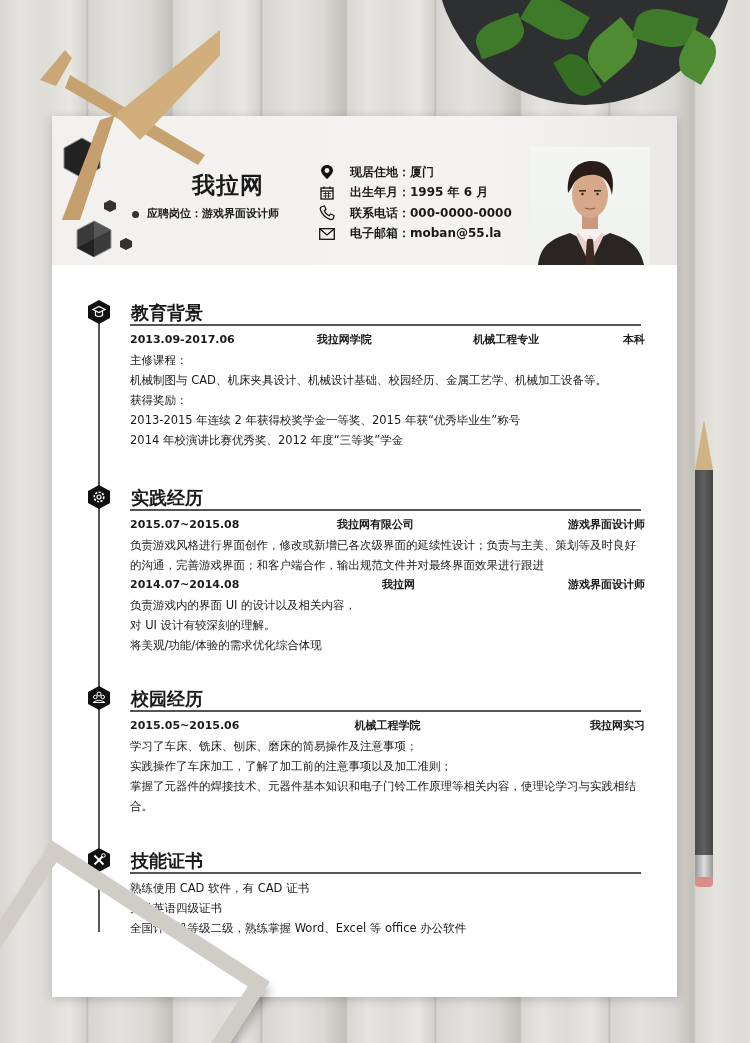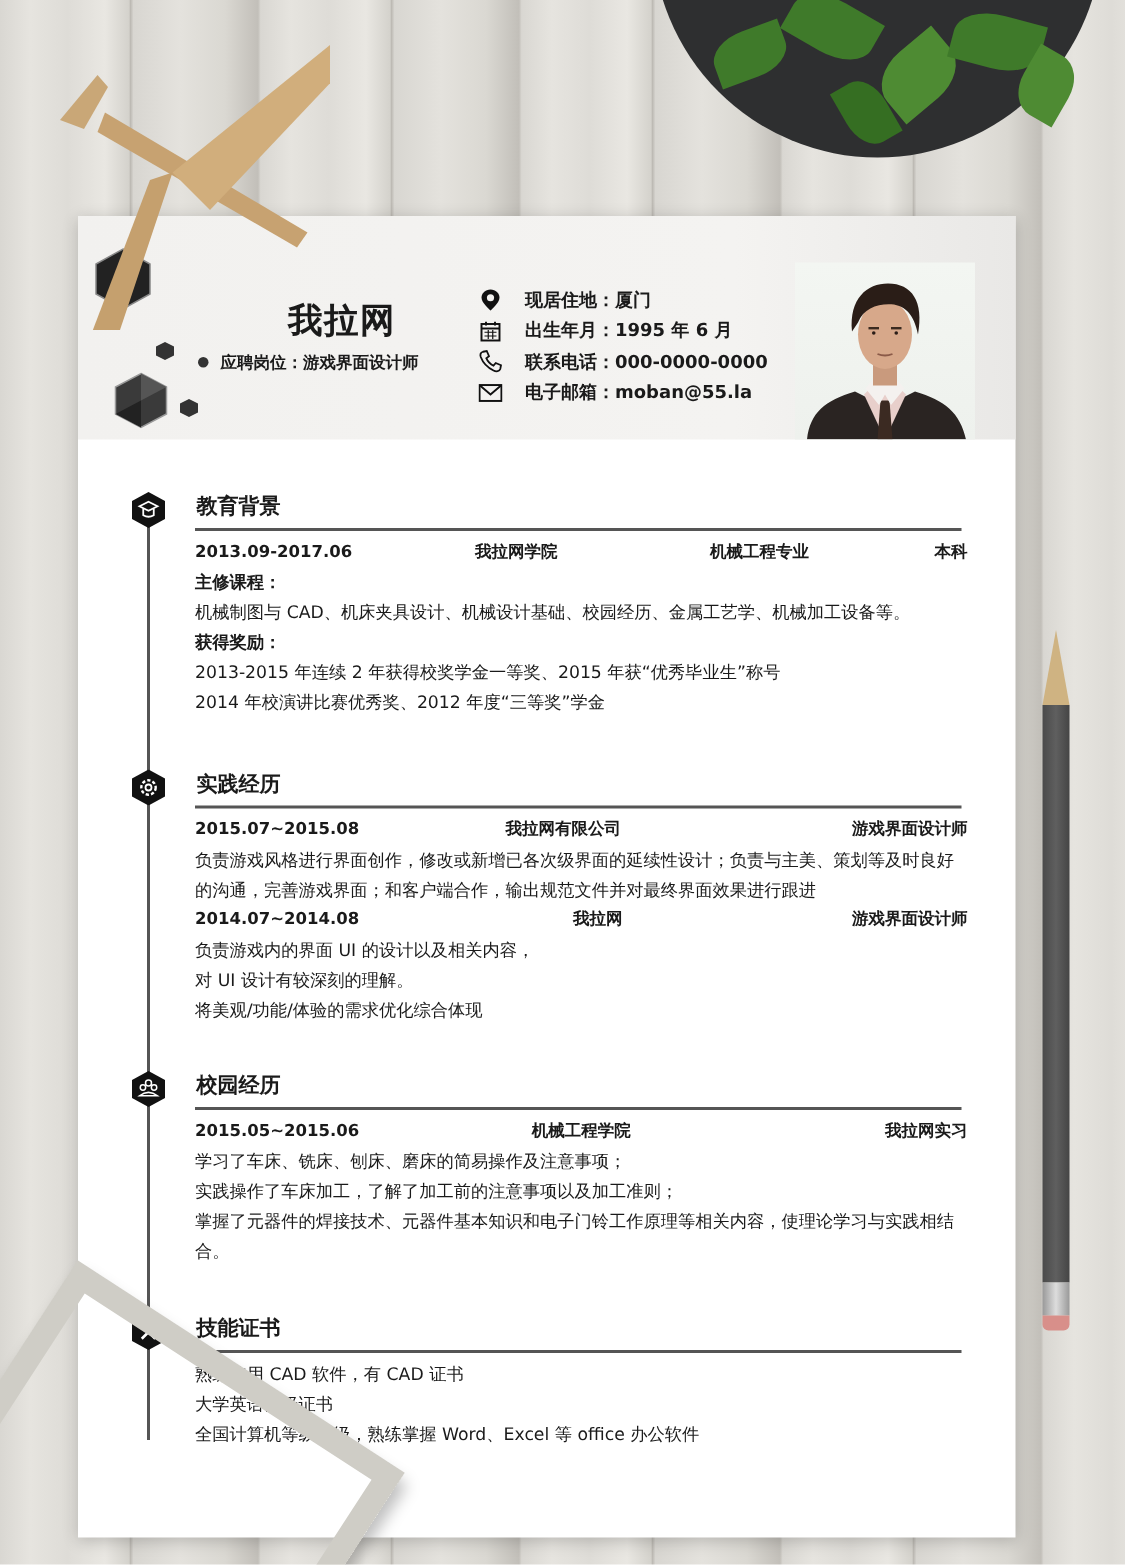--- a/index.html
+++ b/index.html
@@ -29,21 +29,21 @@
   .pencil .band { width: 18px; height: 22px; background: linear-gradient(90deg,#999,#ddd,#999); }
   .pencil .eraser { width: 18px; height: 10px; background: #d88f8a; border-radius: 0 0 4px 4px; }
   .frame {
     position: absolute; left: -40px; top: 890px; width: 260px; height: 260px;
     border: 16px solid #cfcdc6; transform: rotate(33deg); box-shadow: 6px 6px 10px rgba(0,0,0,0.25);
   }
   .plane { position: absolute; left: 20px; top: 20px; width: 200px; height: 200px; z-index: 5; pointer-events: none; }
 
   .paper {
     position: absolute; left: 52px; top: 116px; width: 625px; height: 881px;
-    background: #ffffff; box-shadow: 0 2px 10px rgba(0,0,0,0.2); margin-top: 28px;
+    background: #ffffff; box-shadow: 0 2px 10px rgba(0,0,0,0.2);
   }
   .header-band {
     position: absolute; left: 0; top: 0; width: 625px; height: 149px;
     background: linear-gradient(90deg, #f2f1ef, #f4f3f1 70%, #e9e8e6);
   }
   .hex-deco { position: absolute; }
   .name {
     position: absolute; left: 140px; top: 54px; font-size: 23px; font-weight: bold; letter-spacing: 1px;
   }
   .position {
@@ -59,29 +59,29 @@
   }
 
   .timeline {
     position: absolute; left: 46px; top: 196px; width: 2px; height: 620px; background: #555;
   }
   .section { position: absolute; left: 36px; width: 555px; }
   .section .hex {
     position: absolute; left: 0; top: 0; width: 22px; height: 24px;
   }
   .section .title {
-    position: absolute; left: 43px; top: 1px; font-size: 14px; font-weight: bold;
+    position: absolute; left: 43px; top: 1px; font-size: 18px; font-weight: bold;
   }
   .section .rule {
     position: absolute; left: 42px; top: 24px; width: 511px; height: 2px; background: #555;
   }
   .section .content { position: absolute; left: 42px; top: 30px; width: 515px; font-size: 11.5px; line-height: 20px; }
   .row-head { display: flex; font-size: 11px; font-weight: bold; height: 20px; align-items: center; justify-content: space-between; }
   .row-head span { white-space: nowrap; }
-  .sub-head { font-weight: bold; }
+  .sub-head { font-weight: normal; }
   .line { white-space: nowrap; }
 </style>
 </head>
 <body>
 
 <div class="plant-pot">
   <div class="plant-leaf" style="left:40px;top:80px;width:50px;height:32px;transform:rotate(-20deg)"></div>
   <div class="plant-leaf" style="left:90px;top:60px;width:60px;height:36px;transform:rotate(30deg)"></div>
   <div class="plant-leaf" style="left:150px;top:90px;width:55px;height:40px;transform:rotate(-40deg);background:#4e8b33"></div>
   <div class="plant-leaf" style="left:200px;top:70px;width:60px;height:36px;transform:rotate(15deg)"></div>

